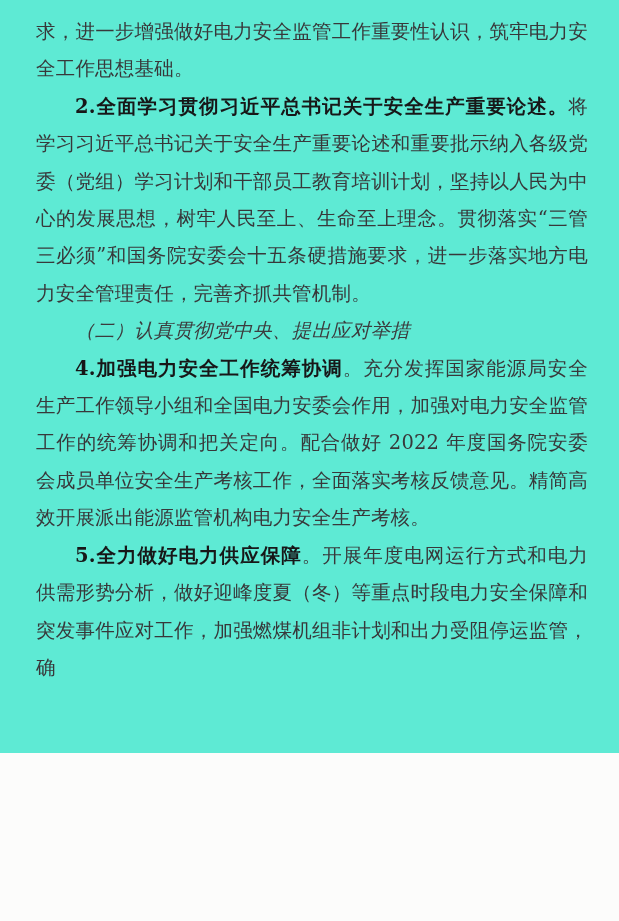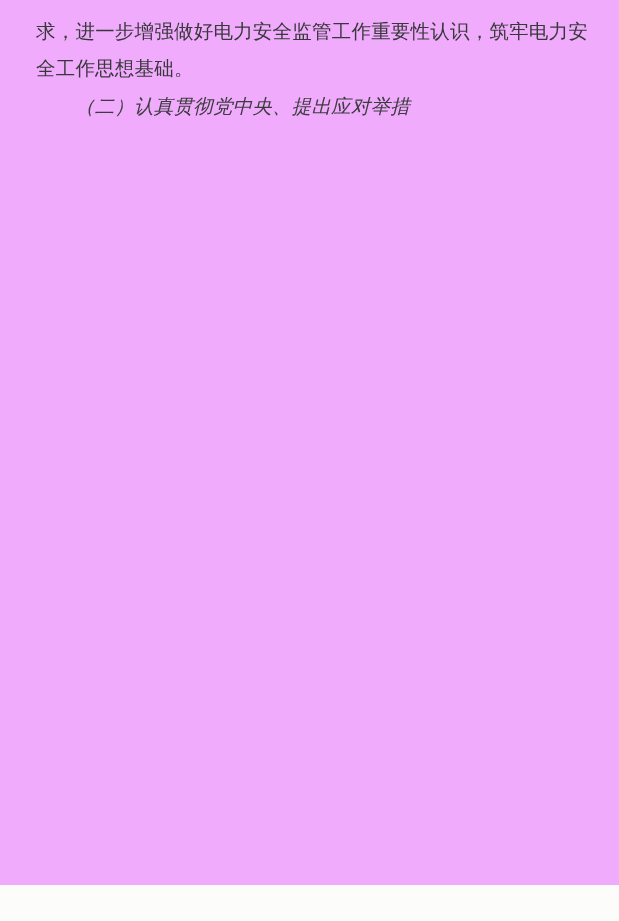--- a/index.html
+++ b/index.html
@@ -3,22 +3,22 @@
 <meta charset="utf-8">
 <style>
   html, body {
     margin: 0;
     padding: 0;
     background: #fcfcfb;
   }
   .page {
     position: relative;
     width: 619px;
-    height: 885px;
-    background: #f0abfc;
+    height: 753px;
+    background: #5eead4;
     overflow: hidden;
     font-family: "DejaVu Serif", "Liberation Serif", serif;
     text-decoration: underline;
   }
   .content {
     position: absolute;
     left: 36px;
     top: 13px;
     width: 552px;
     color: #38383a;
@@ -55,22 +55,25 @@
   }
 </style>
 </head>
 <body>
 
 <div class="page">
   <div class="content">
 
     <p class="para noindent"><span>求，进一步增强做好电力安全监管工作重要性认识，筑牢电力安全工作思想基础。</span></p>
 
+    <p class="para"><span class="lead">2.全面学习贯彻习近平总书记关于安全生产重要论述。</span><span>将学习习近平总书记关于安全生产重要论述和重要批示纳入各级党委（党组）学习计划和干部员工教育培训计划，坚持以人民为中心的发展思想，树牢人民至上、生命至上理念。贯彻落实“三管三必须”和国务院安委会十五条硬措施要求，进一步落实地方电力安全管理责任，完善齐抓共管机制。</span></p>
 
 
     <p class="para kai"><span>（二）认真贯彻党中央、提出应对举措</span></p>
 
+    <p class="para"><span class="lead">4.加强电力安全工作统筹协调</span><span>。充分发挥国家能源局安全生产工作领导小组和全国电力安委会作用，加强对电力安全监管工作的统筹协调和把关定向。配合做好 2022 年度国务院安委会成员单位安全生产考核工作，全面落实考核反馈意见。精简高效开展派出能源监管机构电力安全生产考核。</span></p>
 
+    <p class="para"><span class="lead">5.全力做好电力供应保障</span><span>。开展年度电网运行方式和电力供需形势分析，做好迎峰度夏（冬）等重点时段电力安全保障和突发事件应对工作，加强燃煤机组非计划和出力受阻停运监管，确</span></p>
 
   </div>
 
   <div class="footer">2</div>
 </div>
 
 </body></html>

